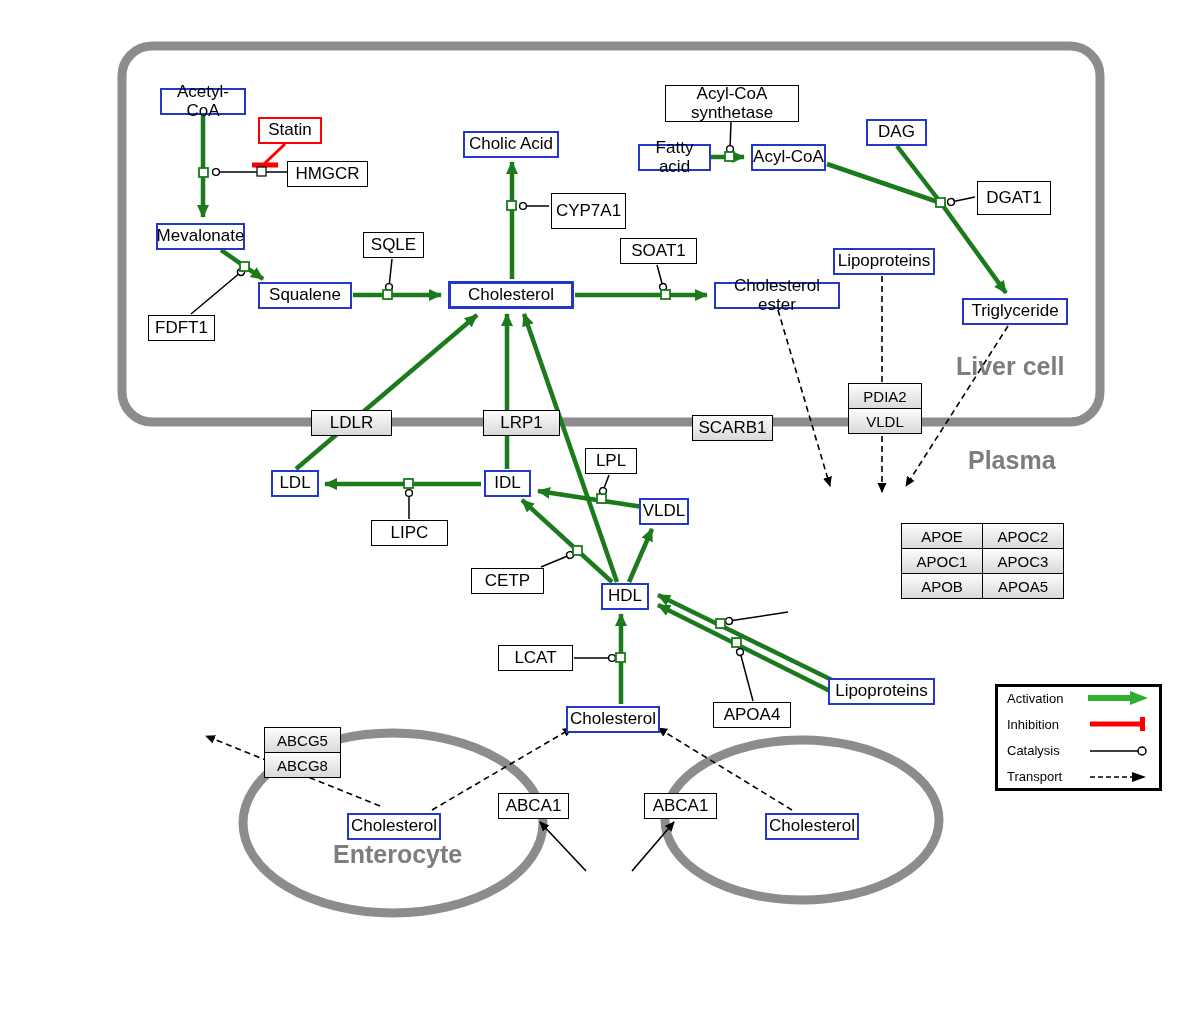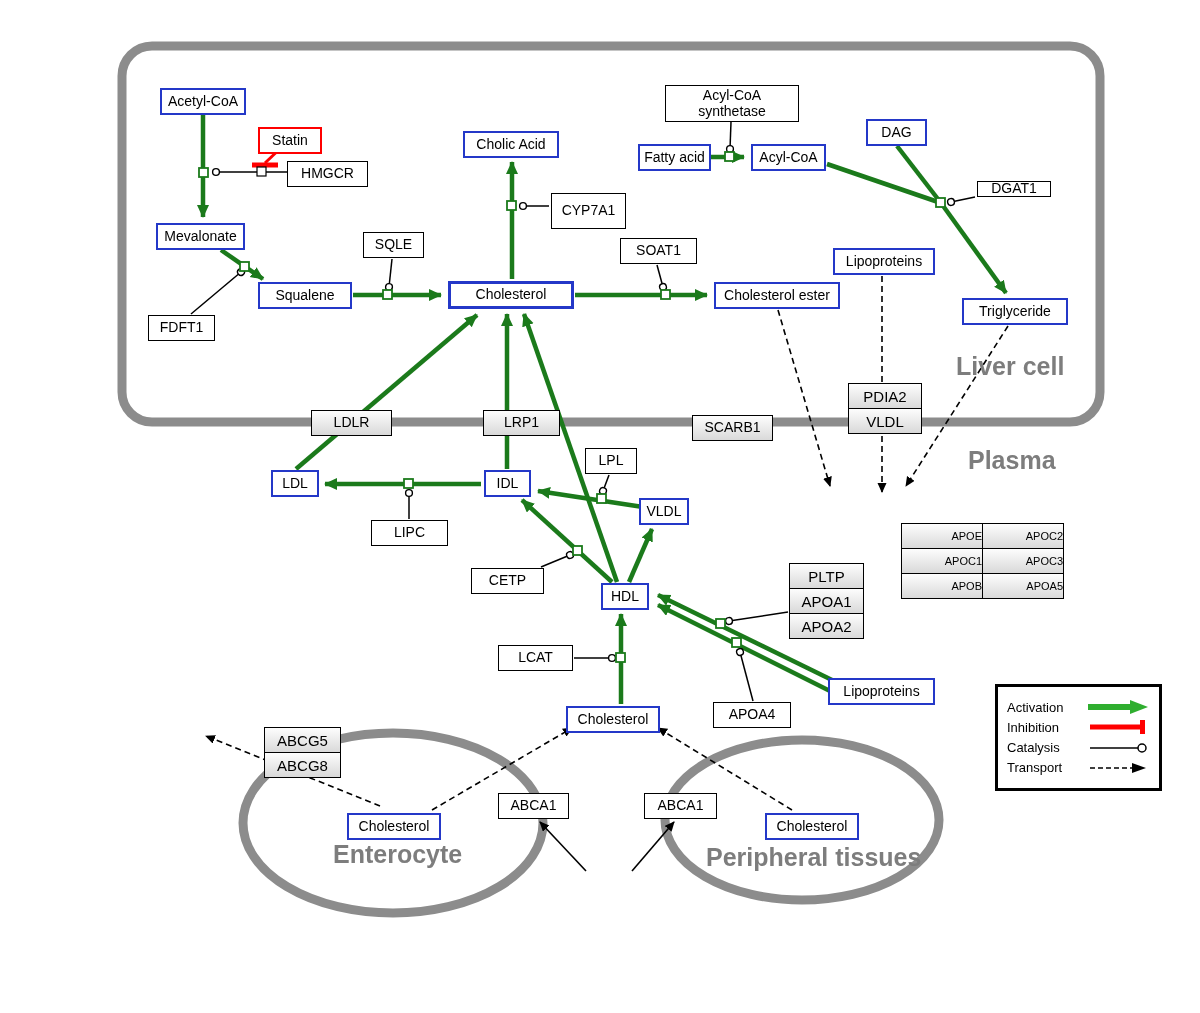--- a/index.html
+++ b/index.html
@@ -2,50 +2,50 @@
 <html><head>
 <meta charset="utf-8">
 <style>
   * { margin:0; padding:0; box-sizing:border-box; }
   html,body { background:#fff; font-family:"Liberation Sans", sans-serif; }
   #canvas { position:relative; width:1200px; height:1013px; background:#fff; overflow:hidden; }
   #edges { position:absolute; left:0; top:0; z-index:1; }
 
   .node {
     position:absolute; z-index:2; display:flex; align-items:center; justify-content:center;
-    text-align:center; font-size:14px; color:#000; background:#fff; line-height:1.08;
+    text-align:center; font-size:17px; color:#000; background:#fff; line-height:1.08;
   }
   .enz   { border:1px solid #000; }
   .metab { border:2px solid #2438c8; }
   .metab.thick { border-width:3px; }
-  .inhib { border:2px solid #ff0000;margin-top:10px; }
+  .inhib { border:2px solid #ff0000; }
   .gbox  { border:1px solid #000; background:linear-gradient(180deg,#fdfdfd,#d9d9d9);margin-left:8px; }
 
   .stack { position:absolute; z-index:2; display:flex; flex-direction:column; }
   .stack .cell {
     border:1px solid #000; margin-top:-1px; height:26px;
     display:flex; align-items:center; justify-content:center; font-size:15px;
     background:linear-gradient(180deg,#fdfdfd,#d9d9d9);
   }
   .stack .cell:first-child { margin-top:0; }
 
   .apo-table { position:absolute; z-index:2; display:flex; flex-wrap:wrap; width:163px; }
   .apo-table .cell {
     width:82px; height:26px; border:1px solid #000; margin-top:-1px;
-    display:flex; align-items:center; justify-content:flex-end; font-size:11px;
+    display:flex; align-items:center; justify-content:center; font-size:15px;
     background:linear-gradient(180deg,#fdfdfd,#d9d9d9);
   }
   .apo-table .cell:nth-child(-n+2) { margin-top:0; }
   .apo-table .cell:nth-child(even) { margin-left:-1px; }
 
   .glabel { position:absolute; z-index:2; font-weight:bold; color:#7d7d7d; font-size:25px; white-space:nowrap; }
 
   #legend {
     position:absolute; z-index:3; left:995px; top:684px; width:167px; height:107px;
-    border:3px solid #000; background:#fff; padding:10px 9px;
+    border:3px solid #000; background:#fff; padding:1px 9px;
     display:flex; flex-direction:column; justify-content:space-between;
   }
   .leg-row { display:flex; align-items:center; justify-content:space-between; height:20px; }
   .leg-row .lbl { font-size:13px; color:#000; }
   .leg-row svg { flex:0 0 auto; }
 </style>
 </head>
 <body>
 
 <div id="canvas">
@@ -216,21 +216,21 @@
   <div class="node enz" style="left:551px;top:193px;width:75px;height:36px">
       <span>CYP7A1</span>
     </div>
   <div class="node enz" style="left:620px;top:238px;width:77px;height:26px">
       <span>SOAT1</span>
     </div>
   <div class="node enz" style="left:665px;top:85px;width:134px;height:37px;flex-direction:column">
     <span>Acyl-CoA</span>
     <span>synthetase</span>
   </div>
-  <div class="node enz" style="left:977px;top:181px;width:74px;height:16px">
+  <div class="node enz" style="left:977px;top:181px;width:74px;height:34px">
       <span>DGAT1</span>
     </div>
   <div class="node enz" style="left:371px;top:520px;width:77px;height:26px">
       <span>LIPC</span>
     </div>
   <div class="node enz" style="left:585px;top:448px;width:52px;height:26px">
       <span>LPL</span>
     </div>
   <div class="node enz" style="left:471px;top:568px;width:73px;height:26px">
       <span>CETP</span>
@@ -269,31 +269,20 @@
 
   <div class="stack" style="left:264px;top:727px;width:77px">
     <div class="cell">
         <span>ABCG5</span>
       </div>
     <div class="cell">
         <span>ABCG8</span>
       </div>
   </div>
 
-  <div class="stack" style="left:789px;top:563px;width:75px">
-    <div class="cell">
-        <span>PLTP</span>
-      </div>
-    <div class="cell">
-        <span>APOA1</span>
-      </div>
-    <div class="cell">
-        <span>APOA2</span>
-      </div>
-  </div>
 
 
   <div class="apo-table" style="left:901px;top:523px">
     <div class="cell">
         <span>APOE</span>
       </div>
     <div class="cell">
         <span>APOC2</span>
       </div>
     <div class="cell">
@@ -306,21 +295,20 @@
         <span>APOB</span>
       </div>
     <div class="cell">
         <span>APOA5</span>
       </div>
   </div>
 
   <div class="glabel" style="left:956px;top:352px">Liver cell</div>
   <div class="glabel" style="left:968px;top:446px">Plasma</div>
   <div class="glabel" style="left:333px;top:840px">Enterocyte</div>
-  <div class="glabel" style="left:706px;top:843px">Peripheral tissues</div>
 
   <div id="legend">
     <div class="leg-row">
       <span class="lbl">Activation</span>
       <svg width="64" height="16">
         <line x1="2" y1="8" x2="46" y2="8" stroke="#2fae2f" stroke-width="6"></line>
         <polygon points="44,1 62,8 44,15" fill="#2fae2f"></polygon>
       </svg>
     </div>
     <div class="leg-row">

